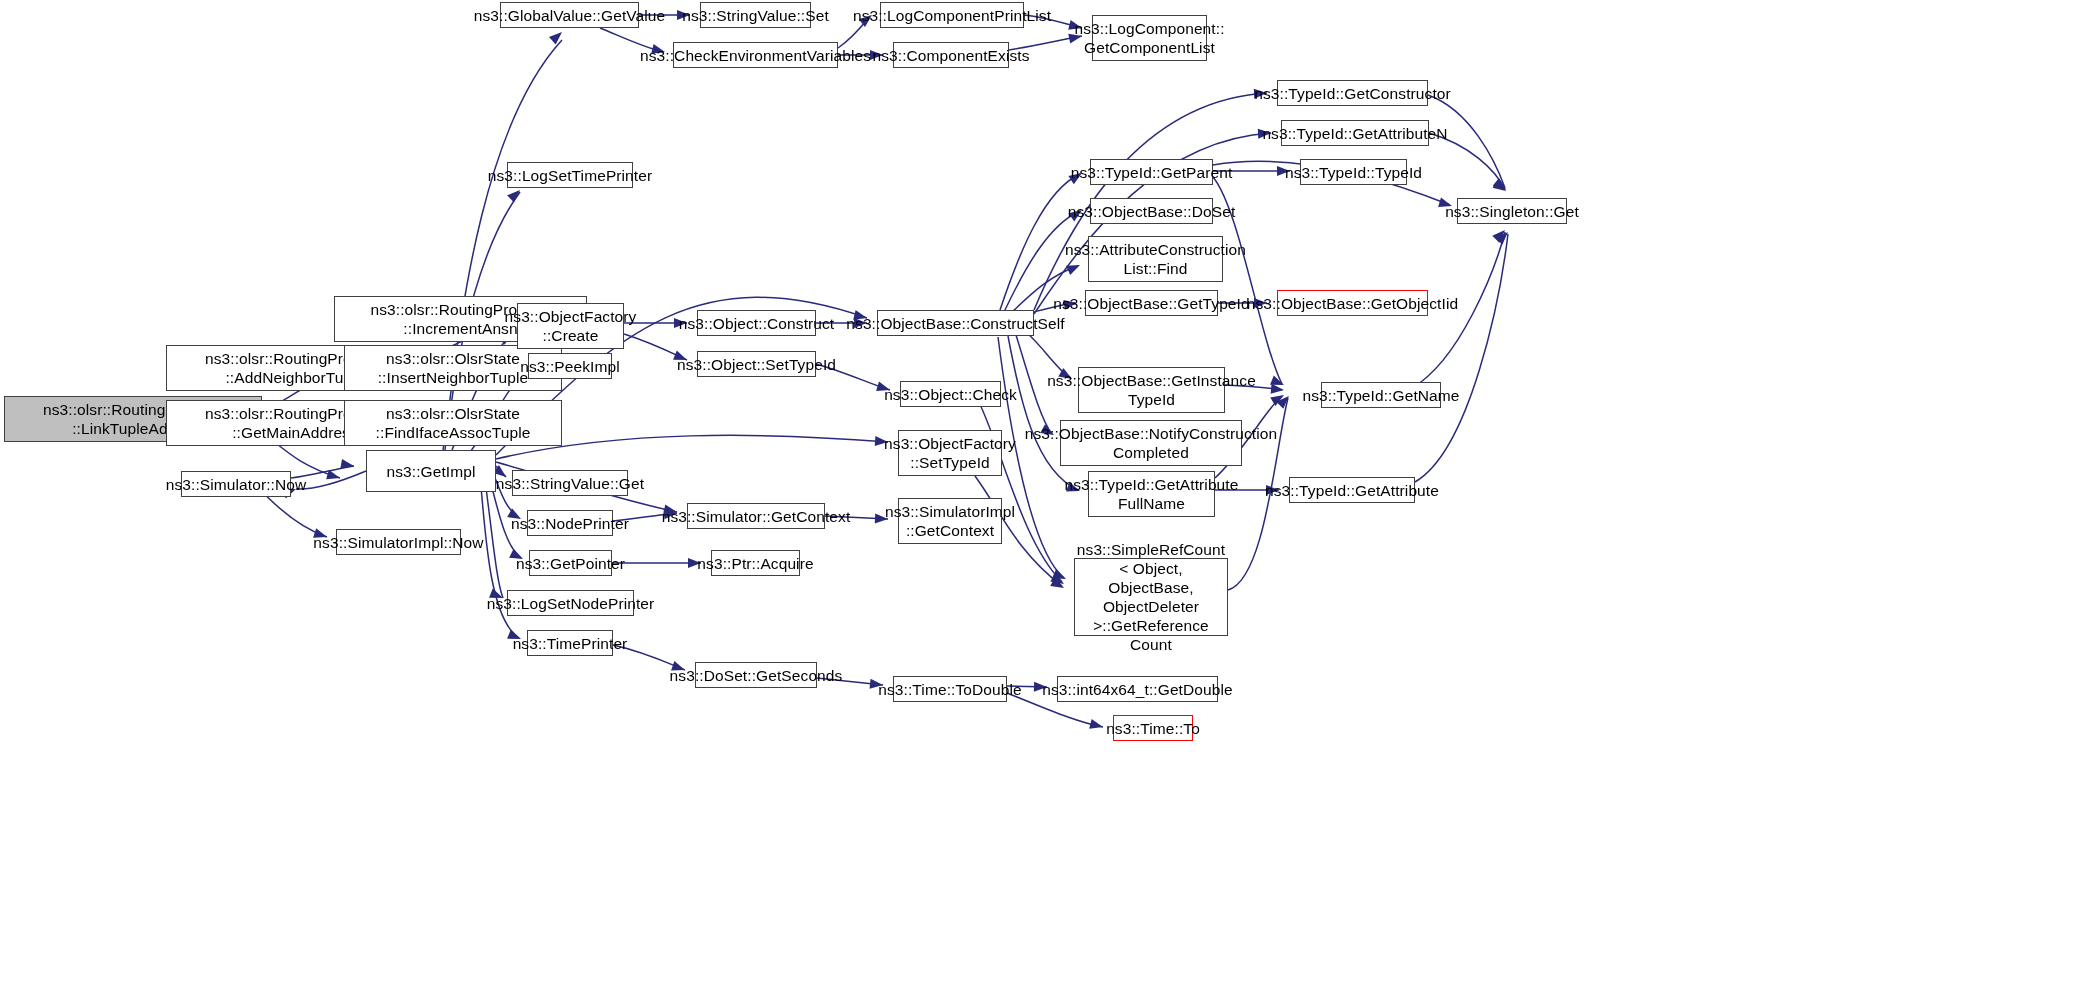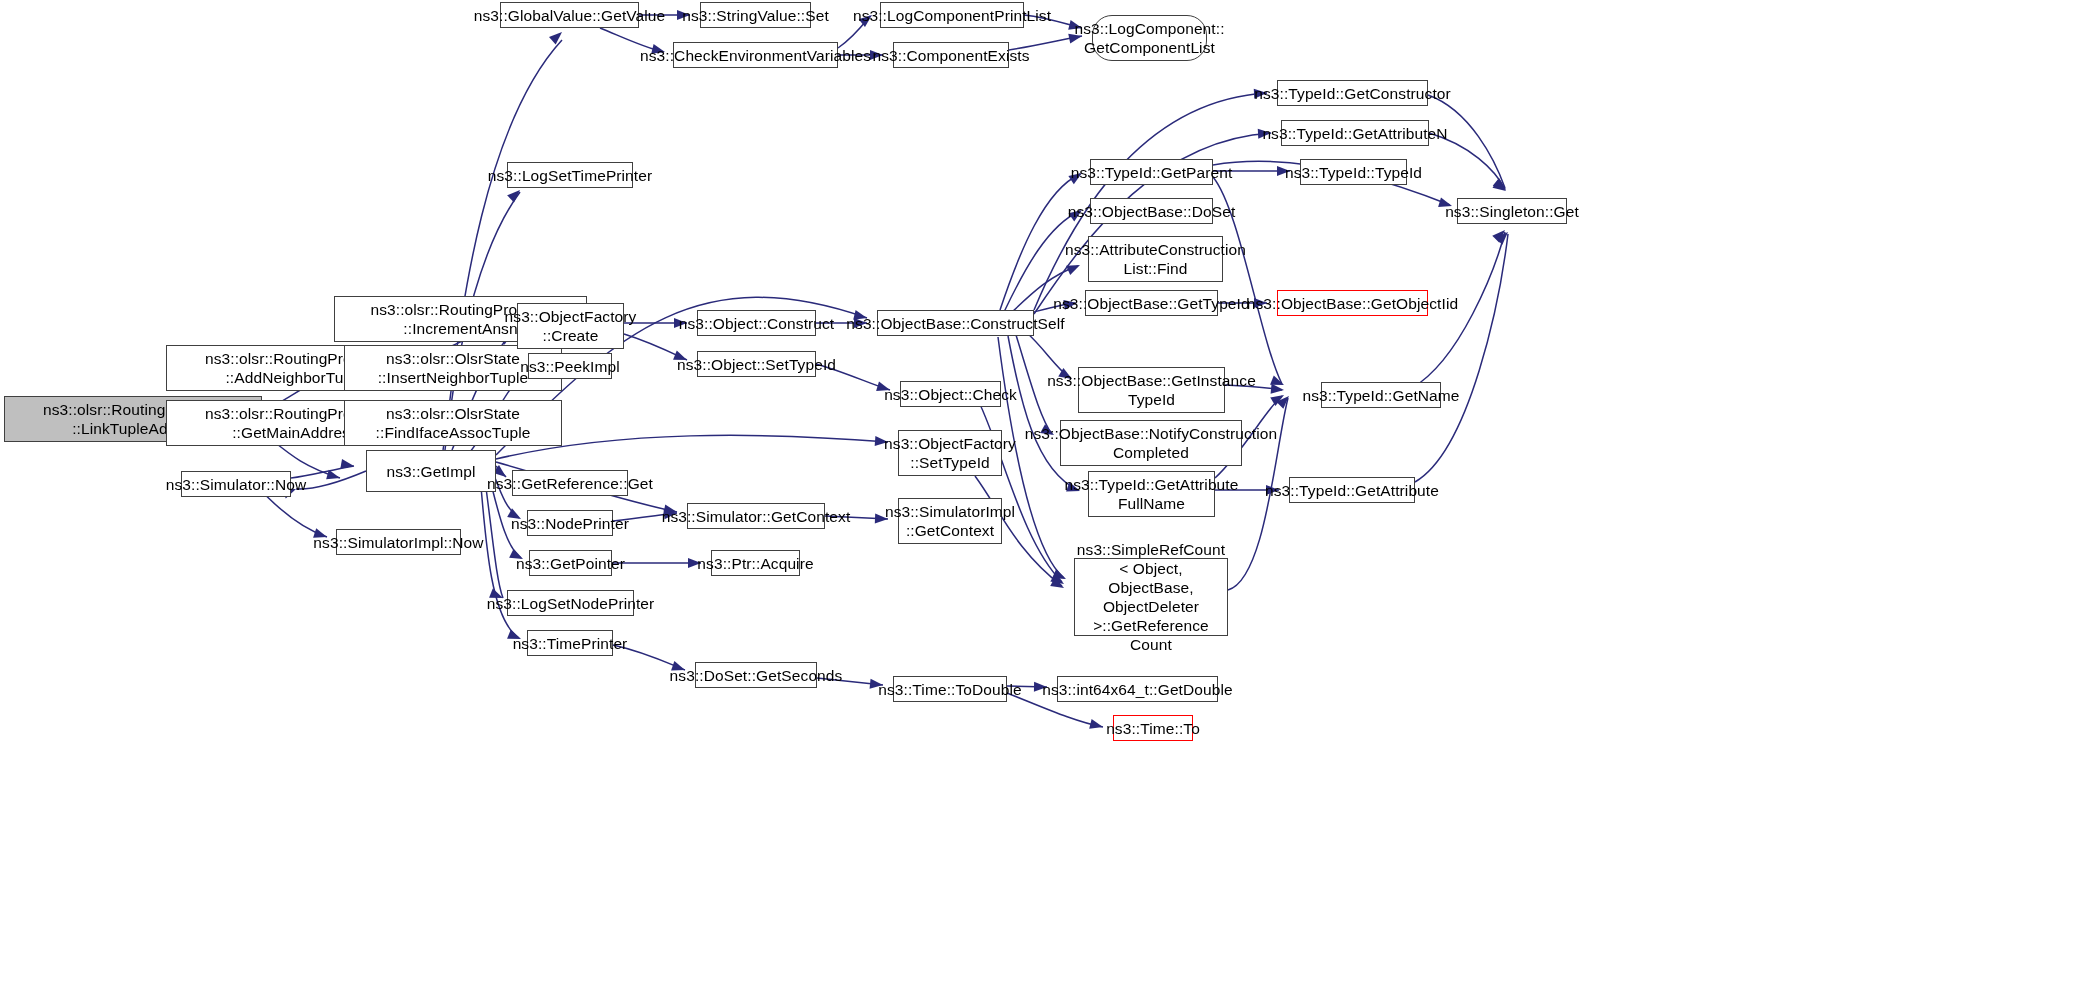--- a/index.html
+++ b/index.html
@@ -196,42 +196,42 @@
 ::InsertNeighborTuple</div>
       <div class="node" style="left: 344px; top: 400px; width: 218px; height: 46px;">ns3::olsr::OlsrState
 ::FindIfaceAssocTuple</div>
       <div class="node" style="left: 366px; top: 450px; width: 130px; height: 42px;">ns3::GetImpl</div>
       <div class="node" style="left: 336px; top: 529px; width: 125px; height: 26px;">ns3::SimulatorImpl::Now</div>
       <div class="node" style="left: 500px; top: 2px; width: 139px; height: 26px; text-align: right;">ns3::GlobalValue::GetValue</div>
       <div class="node" style="left: 507px; top: 162px; width: 126px; height: 26px;">ns3::LogSetTimePrinter</div>
       <div class="node" style="left: 517px; top: 303px; width: 107px; height: 46px;">ns3::ObjectFactory
 ::Create</div>
       <div class="node" style="left: 528px; top: 353px; width: 84px; height: 26px; text-align: center;">ns3::PeekImpl</div>
-      <div class="node" style="left: 512px; top: 470px; width: 116px; height: 26px;">ns3::GetReference::Get</div>
+      <div class="node" style="left: 512px; top: 470px; width: 116px; height: 26px;">ns3::StringValue::Get</div>
       <div class="node" style="left: 527px; top: 510px; width: 86px; height: 26px;">ns3::NodePrinter</div>
       <div class="node" style="left: 529px; top: 550px; width: 83px; height: 26px;">ns3::GetPointer</div>
       <div class="node" style="left: 507px; top: 590px; width: 127px; height: 26px;">ns3::LogSetNodePrinter</div>
       <div class="node" style="left: 527px; top: 630px; width: 86px; height: 26px;">ns3::TimePrinter</div>
       <div class="node" style="left: 673px; top: 42px; width: 165px; height: 26px;">ns3::CheckEnvironmentVariables</div>
       <div class="node" style="left: 700px; top: 2px; width: 111px; height: 26px;">ns3::StringValue::Set</div>
       <div class="node" style="left: 697px; top: 310px; width: 119px; height: 26px;">ns3::Object::Construct</div>
       <div class="node" style="left: 697px; top: 351px; width: 119px; height: 26px;">ns3::Object::SetTypeId</div>
       <div class="node" style="left: 687px; top: 503px; width: 138px; height: 26px; text-align: right;">ns3::Simulator::GetContext</div>
       <div class="node" style="left: 711px; top: 550px; width: 89px; height: 26px;">ns3::Ptr::Acquire</div>
       <div class="node" style="left: 695px; top: 662px; width: 122px; height: 26px;">ns3::DoSet::GetSeconds</div>
       <div class="node" style="left: 880px; top: 2px; width: 144px; height: 26px;">ns3::LogComponentPrintList</div>
       <div class="node" style="left: 893px; top: 42px; width: 116px; height: 26px;">ns3::ComponentExists</div>
       <div class="node" style="left: 877px; top: 310px; width: 157px; height: 26px;">ns3::ObjectBase::ConstructSelf</div>
       <div class="node" style="left: 900px; top: 381px; width: 101px; height: 26px;">ns3::Object::Check</div>
       <div class="node" style="left: 898px; top: 430px; width: 104px; height: 46px;">ns3::ObjectFactory
 ::SetTypeId</div>
       <div class="node" style="left: 898px; top: 498px; width: 104px; height: 46px;">ns3::SimulatorImpl
 ::GetContext</div>
       <div class="node" style="left: 893px; top: 676px; width: 114px; height: 26px;">ns3::Time::ToDouble</div>
-      <div class="node" style="left: 1092px; top: 15px; width: 115px; height: 46px; border-radius: 20px;">ns3::LogComponent::
+      <div class="node" style="left: 1092px; top: 15px; width: 115px; height: 46px;">ns3::LogComponent::
 GetComponentList</div>
       <div class="node" style="left: 1090px; top: 159px; width: 123px; height: 26px;">ns3::TypeId::GetParent</div>
       <div class="node" style="left: 1090px; top: 198px; width: 123px; height: 26px;">ns3::ObjectBase::DoSet</div>
       <div class="node" style="left: 1088px; top: 236px; width: 135px; height: 46px;">ns3::AttributeConstruction
 List::Find</div>
       <div class="node" style="left: 1085px; top: 290px; width: 133px; height: 26px;">ns3::ObjectBase::GetTypeId</div>
       <div class="node" style="left: 1078px; top: 367px; width: 147px; height: 46px;">ns3::ObjectBase::GetInstance
 TypeId</div>
       <div class="node" style="left: 1060px; top: 420px; width: 182px; height: 46px;">ns3::ObjectBase::NotifyConstruction
 Completed</div>

